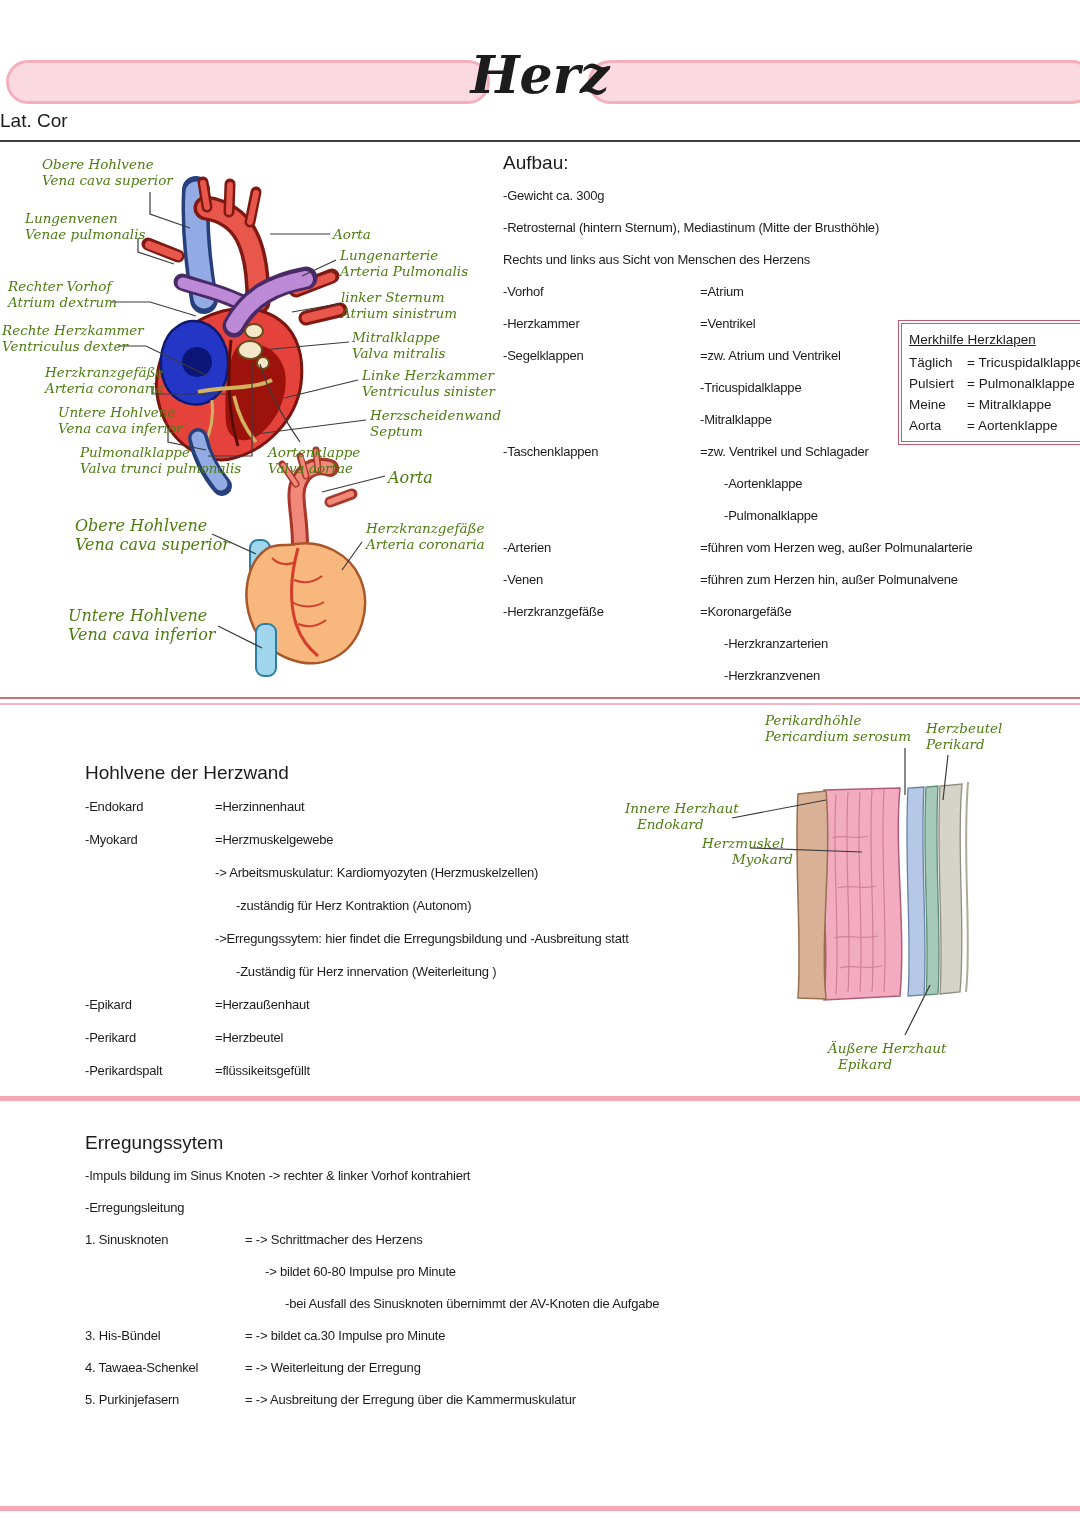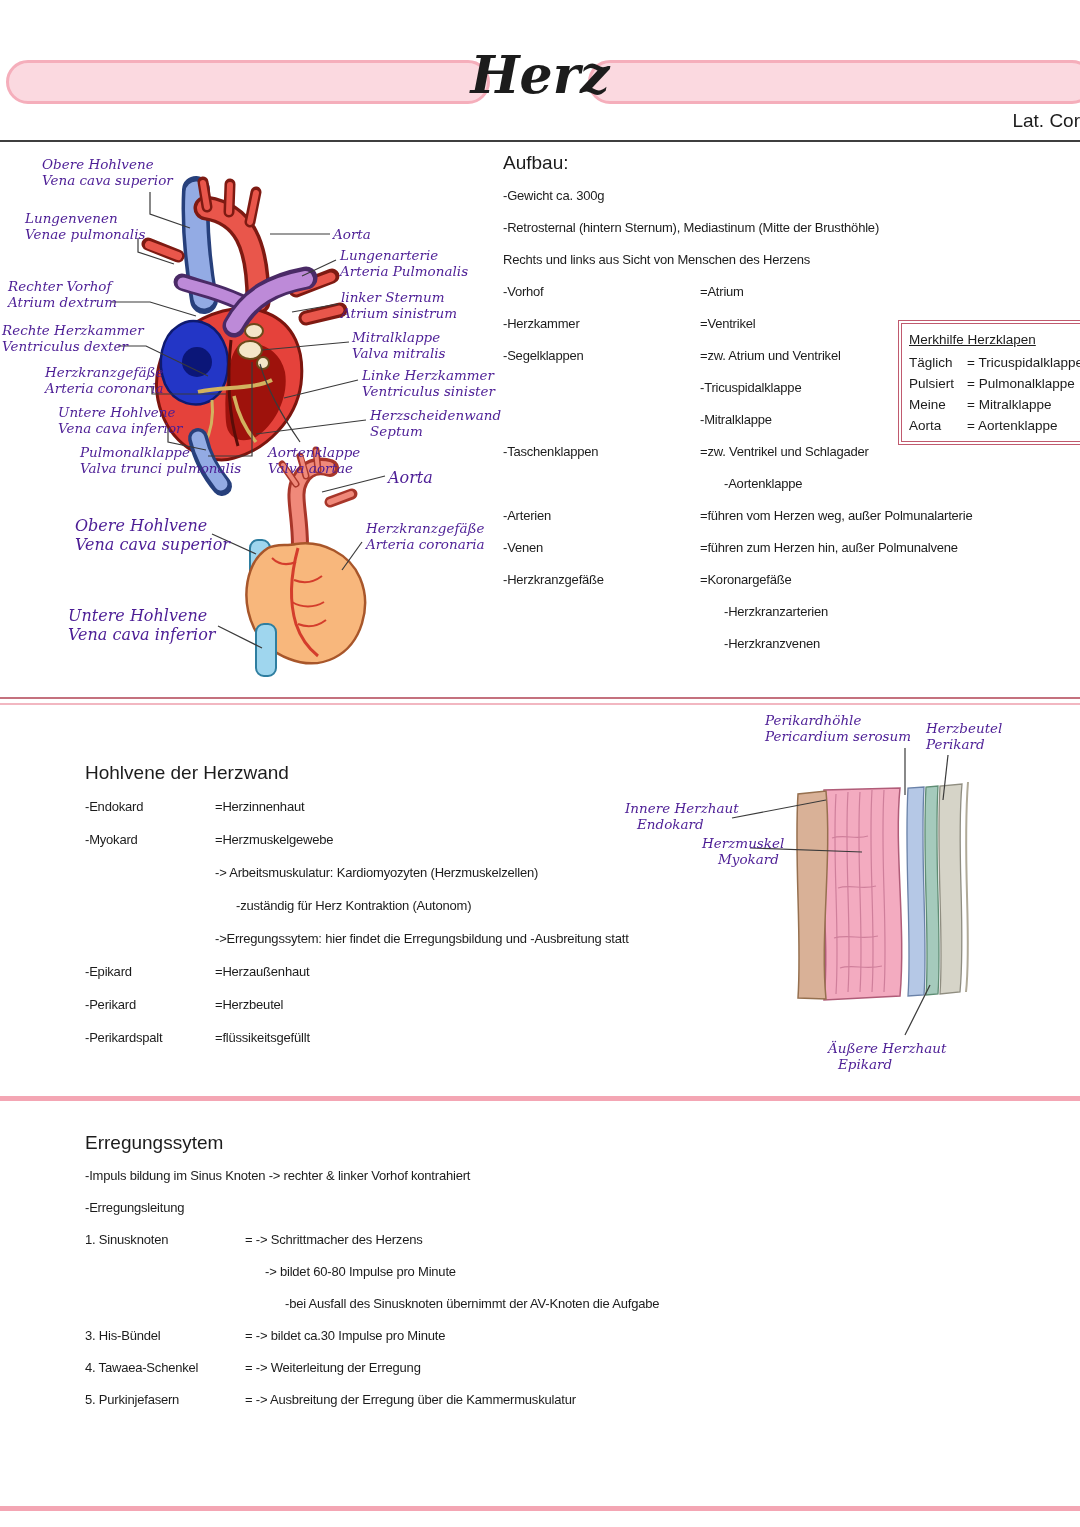--- a/index.html
+++ b/index.html
@@ -4,27 +4,27 @@
 <style>
   html,body{margin:0;padding:0;background:#ffffff;}
   .sheet{position:relative;width:1080px;height:1527px;background:#fff;overflow:hidden;
          font-family:"Liberation Sans",sans-serif;color:#1c1c1c;}
   
   .banner-pill{position:absolute;top:60px;height:38px;background:#fbd9e0;border:3px solid #f5aebb;border-radius:22px;}
   .pill-left{left:6px;width:478px;}
   .pill-right{left:588px;width:500px;}
   .page-title{position:absolute;top:44px;left:0;width:1080px;text-align:center;z-index:3;
               font-family:"DejaVu Serif",serif;font-style:italic;font-weight:bold;font-size:52px;line-height:62px;}
-  .page-subtitle{position:absolute;top:110px;left:0;width:1080px;text-align:right;font-size:19px;z-index:3;}
+  .page-subtitle{position:absolute;top:110px;left:0;width:1080px;text-align:left;font-size:19px;z-index:3;}
   
   .rule-top{position:absolute;left:0;top:140px;width:1080px;border-top:2px solid #3f3f3f;}
   .rule-mid{position:absolute;left:0;top:697px;width:1080px;height:4px;border-top:2px solid #c4717e;border-bottom:2px solid #f2b7c1;}
   .rule-thick{position:absolute;left:0;width:1080px;height:5px;background:#f4a6b4;}
   
-  .dlabel{position:absolute;z-index:2;font-family:"DejaVu Serif",serif;font-style:italic;font-size:13.5px;line-height:16px;white-space:nowrap;color:#4c1d95;}
+  .dlabel{position:absolute;z-index:2;font-family:"DejaVu Serif",serif;font-style:italic;font-size:13.5px;line-height:16px;white-space:nowrap;color:#4d7c0f;}
   .dlabel .l2{display:block;}
   .dlabel-lg{font-size:16px;line-height:19px;}
   .svg-abs{position:absolute;z-index:1;}
   
   .bodytext{font-size:13px;line-height:32px;letter-spacing:-0.2px;white-space:nowrap;}
   .col-heading{font-size:19px;line-height:34px;white-space:nowrap;}
   .right-col{position:absolute;left:503px;top:146px;width:577px;z-index:2;}
   .row{display:flex;}
   .right-col .term{width:197px;flex:none;}
   .def{flex:none;}
@@ -233,20 +233,24 @@
       </div>
     <div class="row bodytext">
         <span class="term">-Taschenklappen</span>
         <span class="def">=zw. Ventrikel und Schlagader</span>
       </div>
     <div class="row bodytext">
         <span class="term"></span>
         <span class="def ind2">-Aortenklappe</span>
       </div>
     <div class="row bodytext">
+        <span class="term"></span>
+        <span class="def ind2">-Pulmonalklappe</span>
+      </div>
+    <div class="row bodytext">
         <span class="term">-Arterien</span>
         <span class="def">=führen vom Herzen weg, außer Polmunalarterie</span>
       </div>
     <div class="row bodytext">
         <span class="term">-Venen</span>
         <span class="def">=führen zum Herzen hin, außer Polmunalvene</span>
       </div>
     <div class="row bodytext">
         <span class="term">-Herzkranzgefäße</span>
         <span class="def">=Koronargefäße</span>
@@ -288,20 +292,21 @@
     <div class="row bodytext" style="line-height:33px">
         <span class="term"></span>
         <span class="def indA">-zuständig für Herz Kontraktion (Autonom)</span>
       </div>
     <div class="row bodytext" style="line-height:33px">
         <span class="term"></span>
         <span class="def">-&gt;Erregungssytem: hier findet die Erregungsbildung und -Ausbreitung statt</span>
       </div>
     <div class="row bodytext" style="line-height:33px">
         <span class="term"></span>
+        <span class="def indA">-Zuständig für Herz innervation (Weiterleitung )</span>
       </div>
     <div class="row bodytext" style="line-height:33px">
         <span class="term">-Epikard</span>
         <span class="def">=Herzaußenhaut</span>
       </div>
     <div class="row bodytext" style="line-height:33px">
         <span class="term">-Perikard</span>
         <span class="def">=Herzbeutel</span>
       </div>
     <div class="row bodytext" style="line-height:33px">
@@ -349,21 +354,21 @@
   <div class="dlabel" style="left:926px;top:720px">
     <span>Herzbeutel</span>
     <span class="l2">Perikard</span>
   </div>
   <div class="dlabel" style="left:625px;top:800px">
     <span>Innere Herzhaut</span>
     <span class="l2" style="margin-left:12px">Endokard</span>
   </div>
   <div class="dlabel" style="left:702px;top:835px">
     <span>Herzmuskel</span>
-    <span class="l2" style="margin-left:16px">Myokard</span>
+    <span class="l2" style="margin-left:30px">Myokard</span>
   </div>
   <div class="dlabel" style="left:828px;top:1040px">
     <span>Äußere Herzhaut</span>
     <span class="l2" style="margin-left:10px">Epikard</span>
   </div>
 
   <div class="rule-thick" style="top:1096px"></div>
 
   <div class="sec3">
     <div class="col-heading">Erregungssytem</div>

